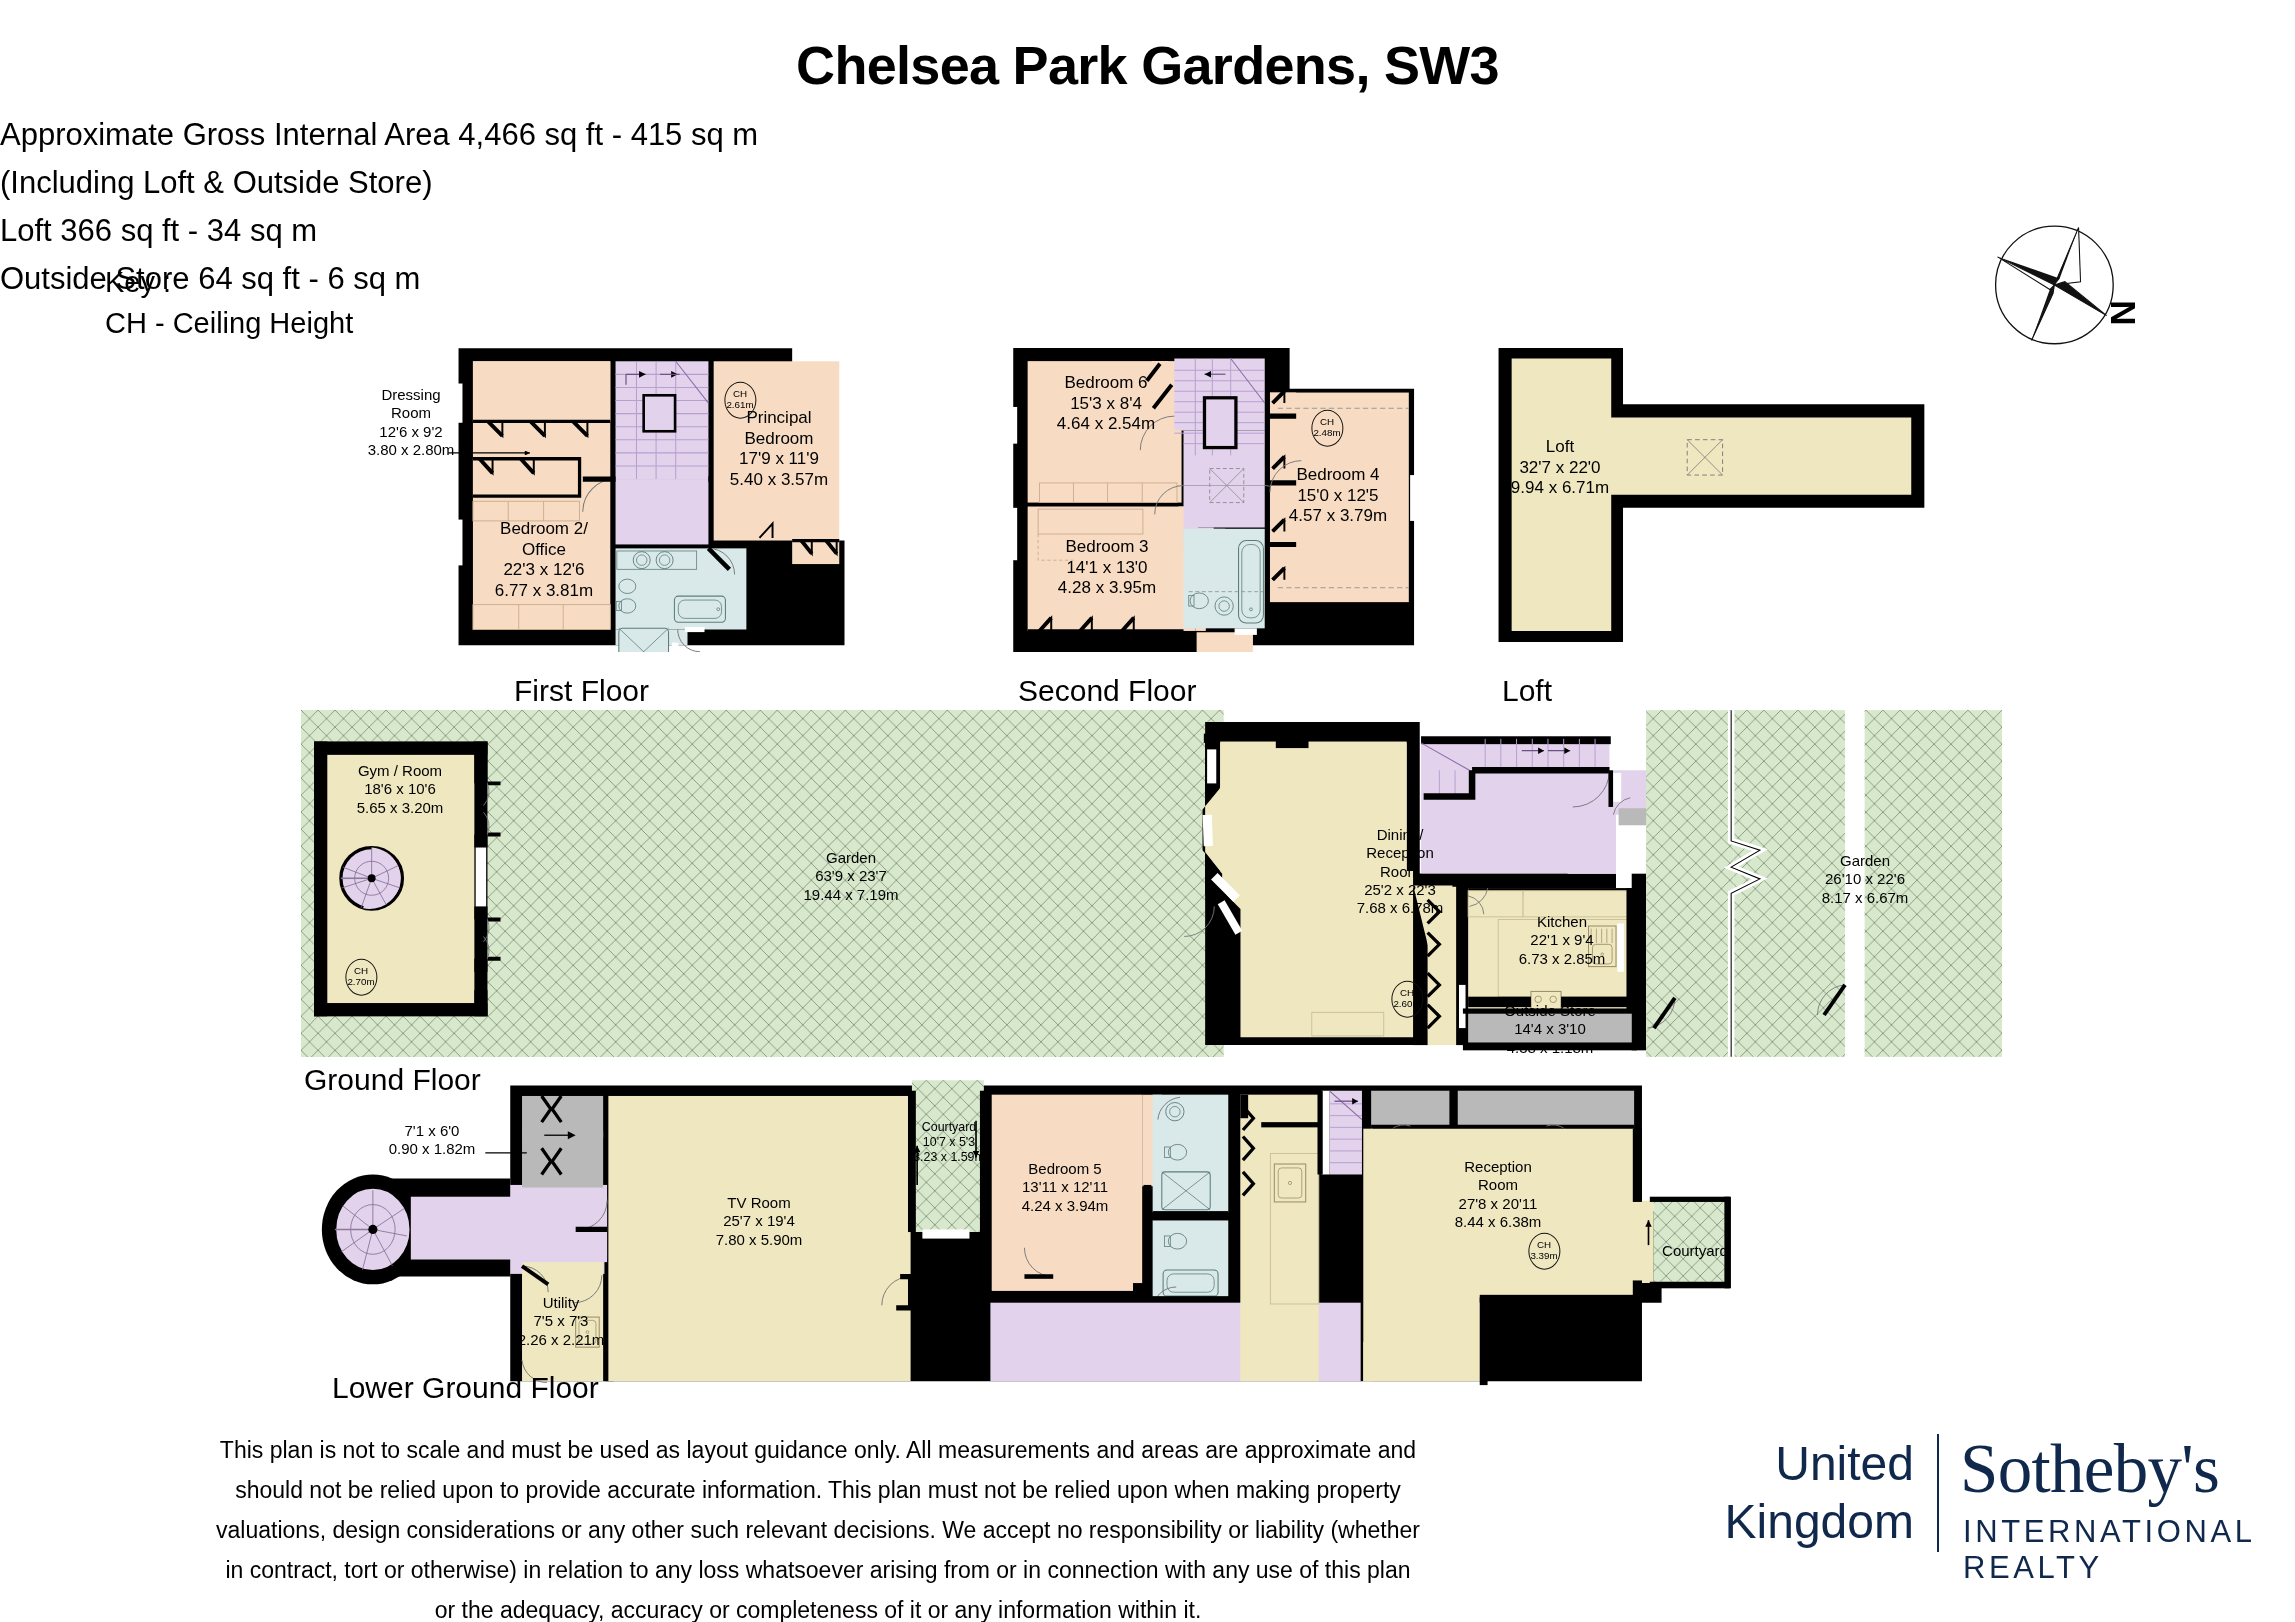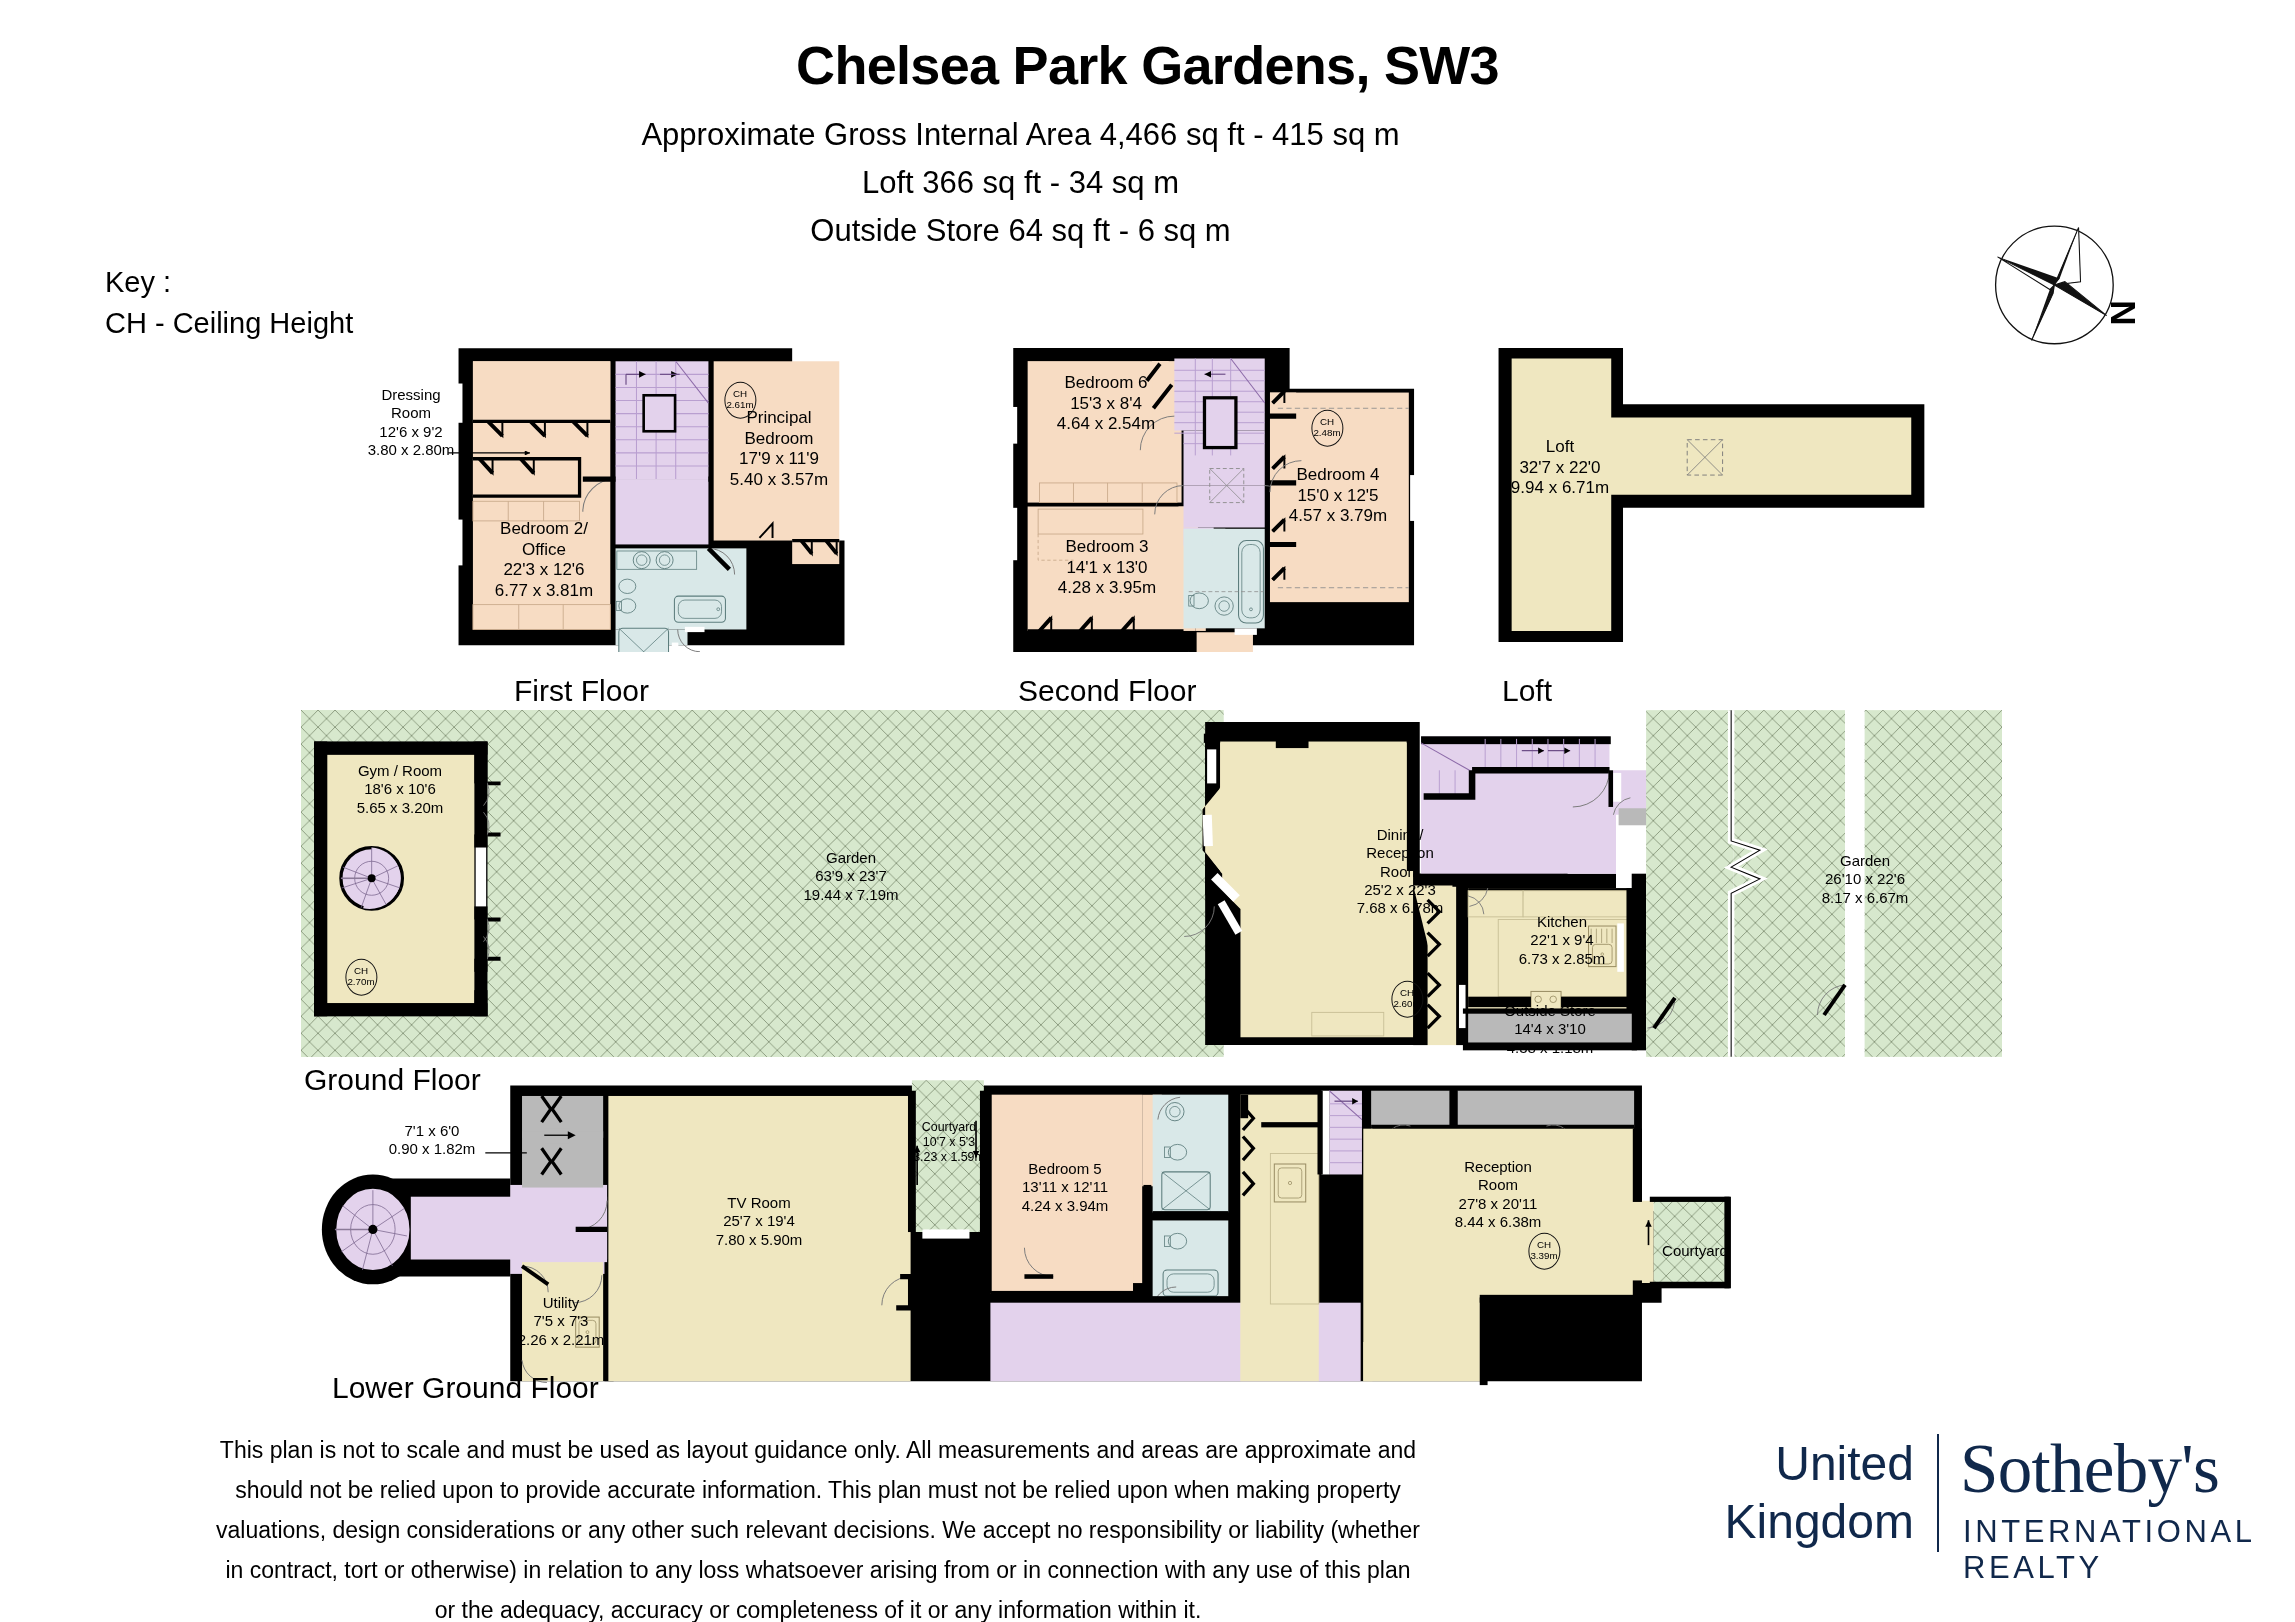--- a/index.html
+++ b/index.html
@@ -1,21 +1,21 @@
 <!DOCTYPE html>
 <html style="font-size:10.5px"><head>
 <meta charset="utf-8">
 <style>
   html,body{margin:0;padding:0;background:#fff;}
   body{width:2295px;height:1623px;position:relative;overflow:hidden;
        font-family:"Liberation Sans",sans-serif;color:#000;}
   .abs{position:absolute;}
   
   #title{top:34px;left:0;width:2295px;text-align:center;font-size:54px;font-weight:bold;letter-spacing:-0.7px;}
-  #sub{top:111px;left:0;width:2041px;text-align:center;font-size:31px;line-height:48px;}
+  #sub{top:111px;left:0;width:2041px;text-align:left;font-size:31px;line-height:48px;}
   #key{top:262px;left:105px;font-size:29px;line-height:41px;}
   
   #compass{top:216px;left:1976px;width:196px;height:151px;}
   #compass .nlabel{position:absolute;left:134px;top:77px;font-size:35px;font-weight:bold;
       transform:rotate(90deg);transform-origin:center;}
   
   .floorcap{font-size:30px;}
   
   .plan{position:absolute;}
   .plan svg{display:block;}
@@ -39,20 +39,21 @@
   #logo .sn{position:absolute;left:288px;top:0px;font-family:"Liberation Serif",serif;
       font-size:69px;color:#10284b;letter-spacing:-0.7px;}
   #logo .ir{position:absolute;left:291px;top:84px;font-size:31px;letter-spacing:3.6px;color:#10284b;}
 </style>
 </head>
 <body>
 
 <div class="abs" id="title">Chelsea Park Gardens, SW3</div>
 <div class="abs" id="sub">
   <div>Approximate Gross Internal Area 4,466 sq ft - 415 sq m</div>
+  <div>(Including Loft &amp; Outside Store)</div>
   <div>Loft 366 sq ft - 34 sq m</div>
   <div>Outside Store 64 sq ft - 6 sq m</div>
 </div>
 
 <div class="abs" id="key">
   <div>Key :</div>
   <div>CH - Ceiling Height</div>
 </div>
 
 <div class="abs" id="compass">

